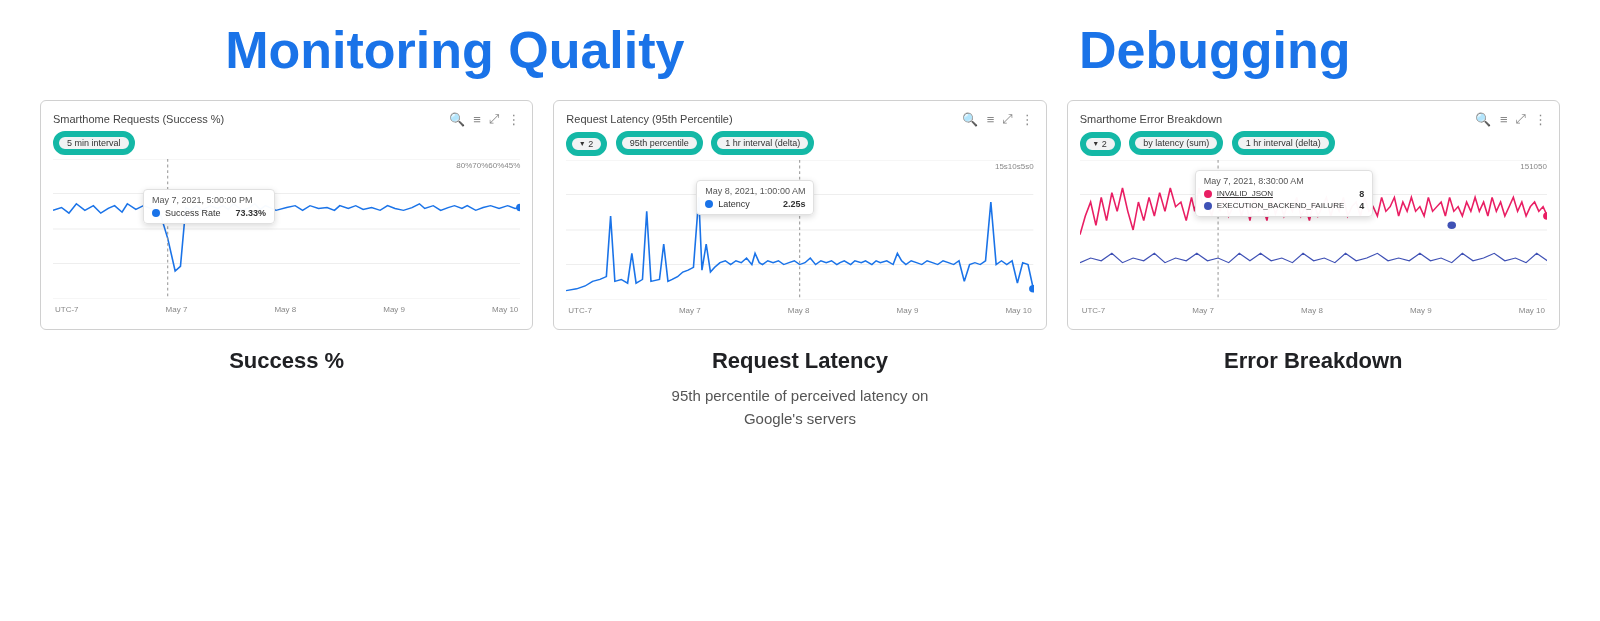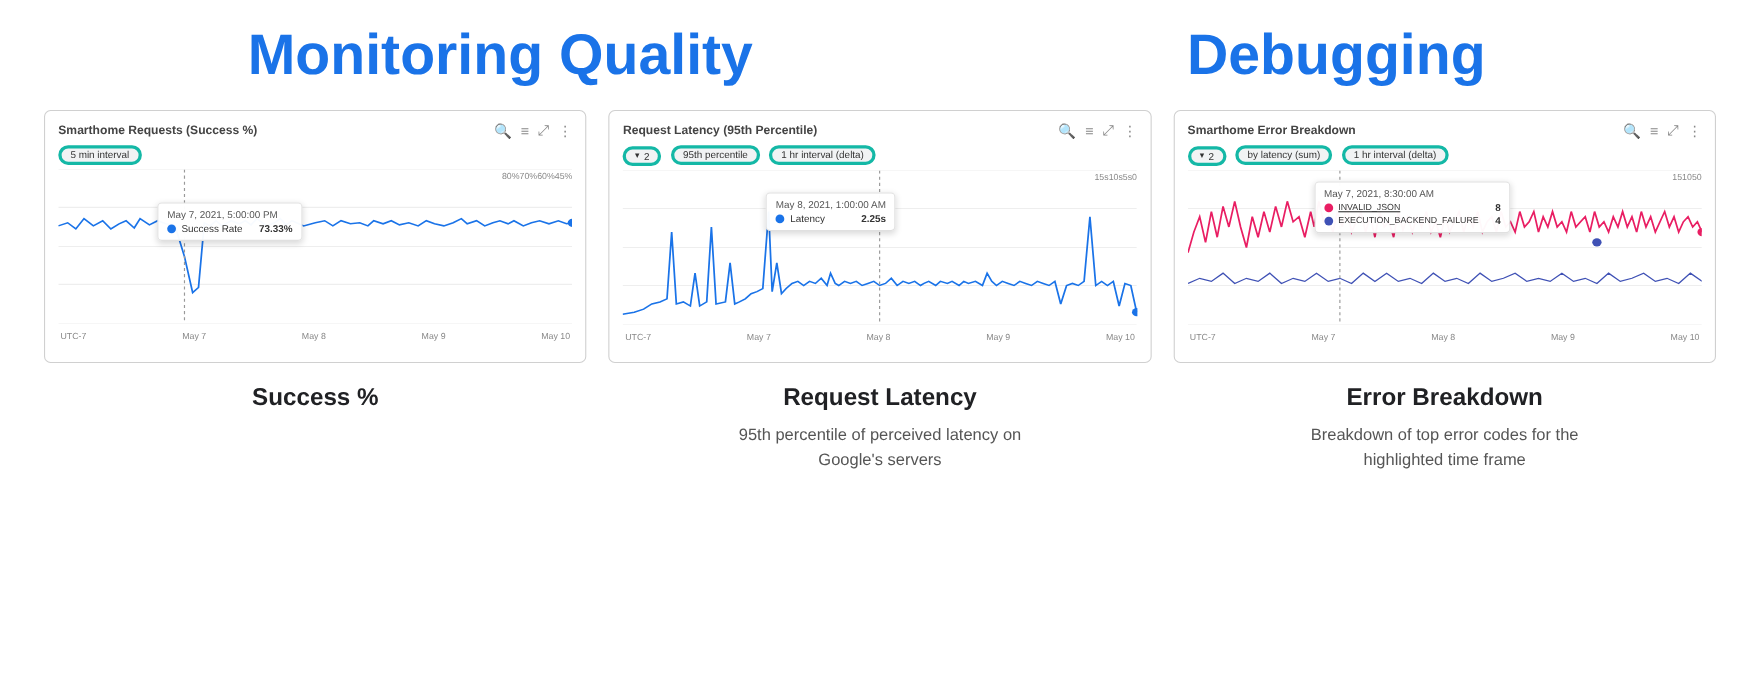--- a/index.html
+++ b/index.html
@@ -52,35 +52,35 @@
     }
     .chart-header {
       display: flex;
       justify-content: space-between;
       align-items: center;
       margin-bottom: 4px;
     }
     .chart-title {
       font-size: 11px;
       color: #444;
-      font-weight: 700;
+      font-weight: 400;
     }
     .chart-icons {
       display: flex;
       gap: 8px;
       align-items: center;
       color: #888;
       font-size: 13px;
     }
     .chip {
       display: inline-flex;
       align-items: center;
       gap: 4px;
       background: #f1f3f4;
-      border: 3px solid #14b8a6;
+      border: 6px solid #14b8a6;
       border-radius: 12px;
       padding: 1px 8px;
       font-size: 9px;
       color: #333;
       margin-right: 4px;
     }
     .chart-area {
       width: 100%;
       height: 150px;
       position: relative;
@@ -346,16 +346,15 @@
       </div>
       <div class="x-labels">
         <span>UTC-7</span>
         <span>May 7</span>
         <span>May 8</span>
         <span>May 9</span>
         <span>May 10</span>
       </div>
     </div>
     <div class="col-label">Error Breakdown</div>
-    <div class="col-desc">Breakdown of top error codes for the highlighted time frame</div>
   </div>
 
 </div>
 
 </body></html>

